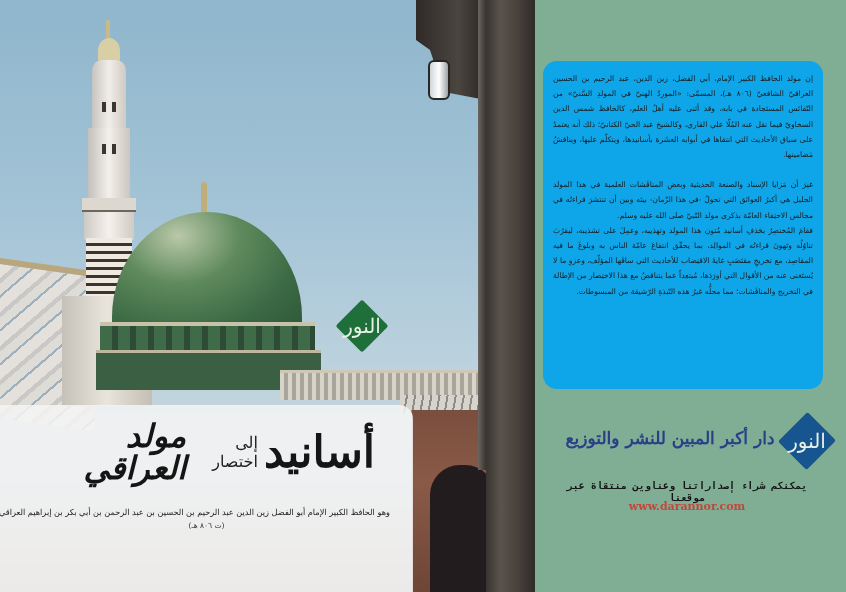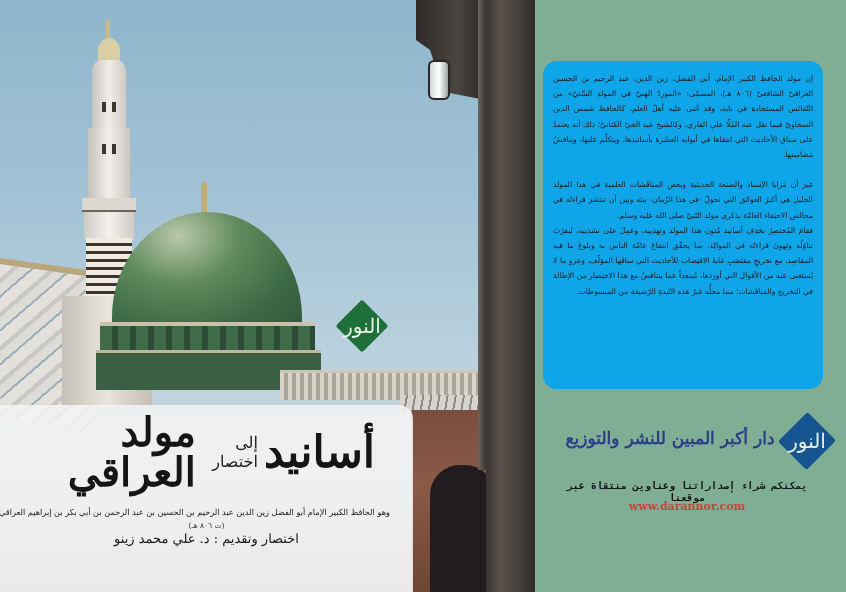--- a/index.html
+++ b/index.html
@@ -51,21 +51,21 @@
   .diamond { width: 100%; height: 100%; transform: rotate(45deg) scale(0.72); border-radius: 3px; }
   .logo-green .diamond { background: #1f6f3a; }
   .logo-glyph { position: absolute; inset: 0; display: flex; align-items: center; justify-content: center; color: #e9f1e6; font-size: 20px; font-family: "DejaVu Serif", serif; }
 
   
   .title-panel { position: absolute; left: 0; top: 405px; width: 413px; height: 187px;
     background: rgba(244,244,244,0.86); border-top-right-radius: 14px; }
   .title-row { position: absolute; left: 30px; top: 8px; width: 345px; height: 78px; display: flex; align-items: center; justify-content: space-between; direction: rtl; }
   .title-main { font-family: "DejaVu Serif", serif; font-weight: bold; font-size: 44px; color: #151515; line-height: 1; letter-spacing: -1px; }
   .title-mid { font-family: "DejaVu Serif", serif; font-size: 16px; color: #222; margin: 12px 6px; }
-  .title-sub { font-family: "DejaVu Serif", serif; font-weight: bold; font-size: 40px; color: #151515; line-height: 1; letter-spacing: -1px; }
+  .title-sub { font-family: "DejaVu Serif", serif; font-weight: bold; font-size: 32px; color: #151515; line-height: 1; letter-spacing: -1px; font-style: italic; }
   .author-line { position: absolute; left: 20px; top: 102px; width: 370px; text-align: center; direction: rtl; font-size: 8.2px; color: #222; white-space: nowrap; }
   .death-year { position: absolute; left: 0; top: 116px; width: 413px; text-align: center; direction: rtl; font-size: 7.5px; color: #333; }
   .editor-line { position: absolute; left: 0; top: 126px; width: 413px; text-align: center; direction: rtl; font-size: 13px; color: #1a1a1a; }
 
   
   .back { position: absolute; left: 535px; top: 0; width: 311px; height: 592px; background: #7fae95; }
   .blurb { position: absolute; left: 8px; top: 61px; width: 280px; height: 328px;
     background: #0ea5e9; border-radius: 14px; padding: 10px 10px 8px 10px; direction: rtl; text-align: justify;
     font-family: "DejaVu Serif", serif; font-size: 7.6px; line-height: 15.2px; color: #1b1b1b; }
   .blurb p { margin-bottom: 15px; }
@@ -127,21 +127,20 @@
   </div>
 
   <div class="title-panel">
     <div class="title-row">
       <span class="title-main">أسانيد</span>
       <span class="title-mid">إلى اختصار</span>
       <span class="title-sub">مولد العراقي</span>
     </div>
     <div class="author-line">وهو الحافظ الكبير الإمام أبو الفضل زين الدين عبد الرحيم بن الحسين بن عبد الرحمن بن أبي بكر بن إبراهيم العراقي الشافعي</div>
     <div class="death-year">(ت ٨٠٦ هـ)</div>
-    <div class="editor-line">اختصار وتقديم : د. علي محمد زينو</div>
   </div>
 </div>
 
 <div class="back">
   <div class="blurb">
     <p>إن مولد الحافظ الكبير الإمام، أبي الفضل، زين الدين، عبد الرحيم بن الحسين العراقيّ الشافعيّ (٨٠٦ هـ)، المسمّى: «المورِدُ الهنيّ في المولدِ السَّنيّ» من النّفائس المستَجادة في بابه، وقد أثنى عليه أهلُ العلم، كالحافظ شمس الدين السخاويّ فيما نقل عنه المُلّا علي القاري، وكالشيخ عبد الحيّ الكتانيّ؛ ذلك أنه يعتمدُ على سياق الأحاديث التي انتقاها في أبوابه العشَرة بأسانيدها، ويتكلّم عليها، ويناقشُ مَضامينها.</p>
     <p class="tight">غيرَ أن مَزايا الإسناد والصنعة الحديثية وبعضِ المناقَشات العلمية في هذا المولد الجليل هي أكبرُ العوائق التي تحولُ -في هذا الزّمان- بينَه وبين أن تنتشرَ قراءتُه في مجالس الاحتِفاء العامّة بذكرى مولد النّبيّ صلى الله عليه وسلم.</p>
     <p class="tight">فقامَ المُختصِرُ بحَذفِ أسانيد مُتون هذا المولد وتهذيبه، وعمِلَ على تشذيبه، ليقرُبَ تناوُلُه وتَهونَ قراءتُه في الموالِد، بما يحقّق انتفاعَ عامّة الناس به وبلوغَ ما فيه المقاصِد، مع تخريجٍ مقتَضَبٍ غايةَ الاقتِضاب للأحاديث التي ساقَها المؤلّف، وعزوِ ما لا يُستَغنى عنه من الأقوال التي أورَدَها، مُبتعِداً عما يتناقضُ مع هذا الاختِصار من الإطالة في التخريج والمناقَشات؛ مما محلُّه غيرُ هذه النّبذةِ الرّشيقة من المبسوطات.</p>
   </div>
 

